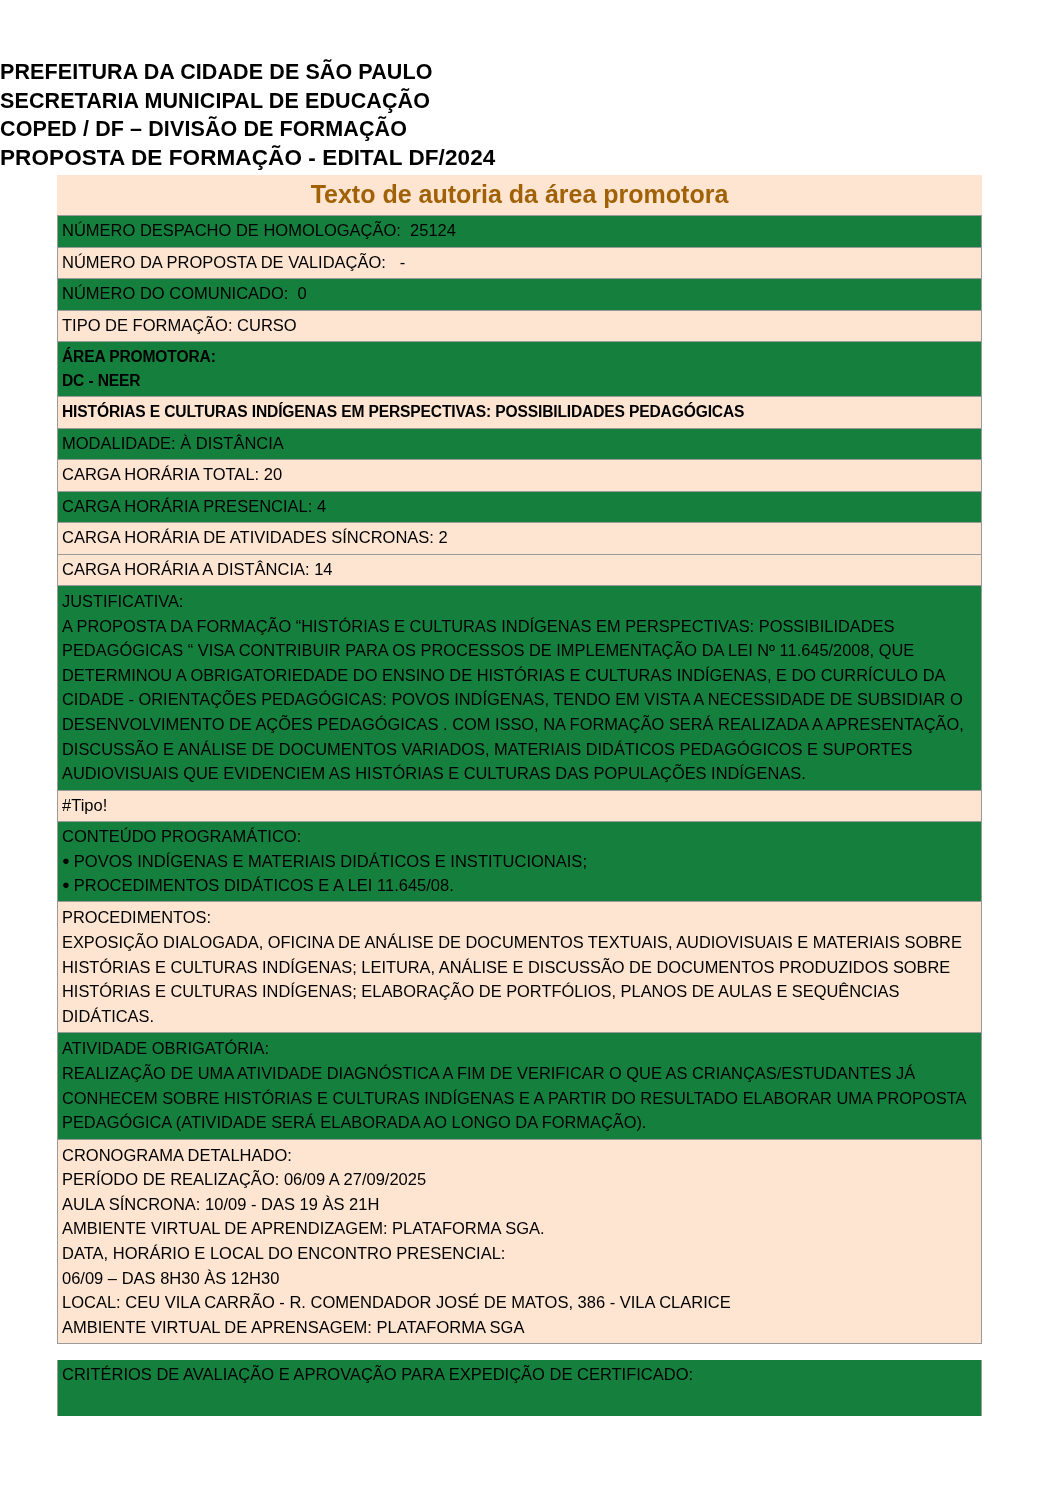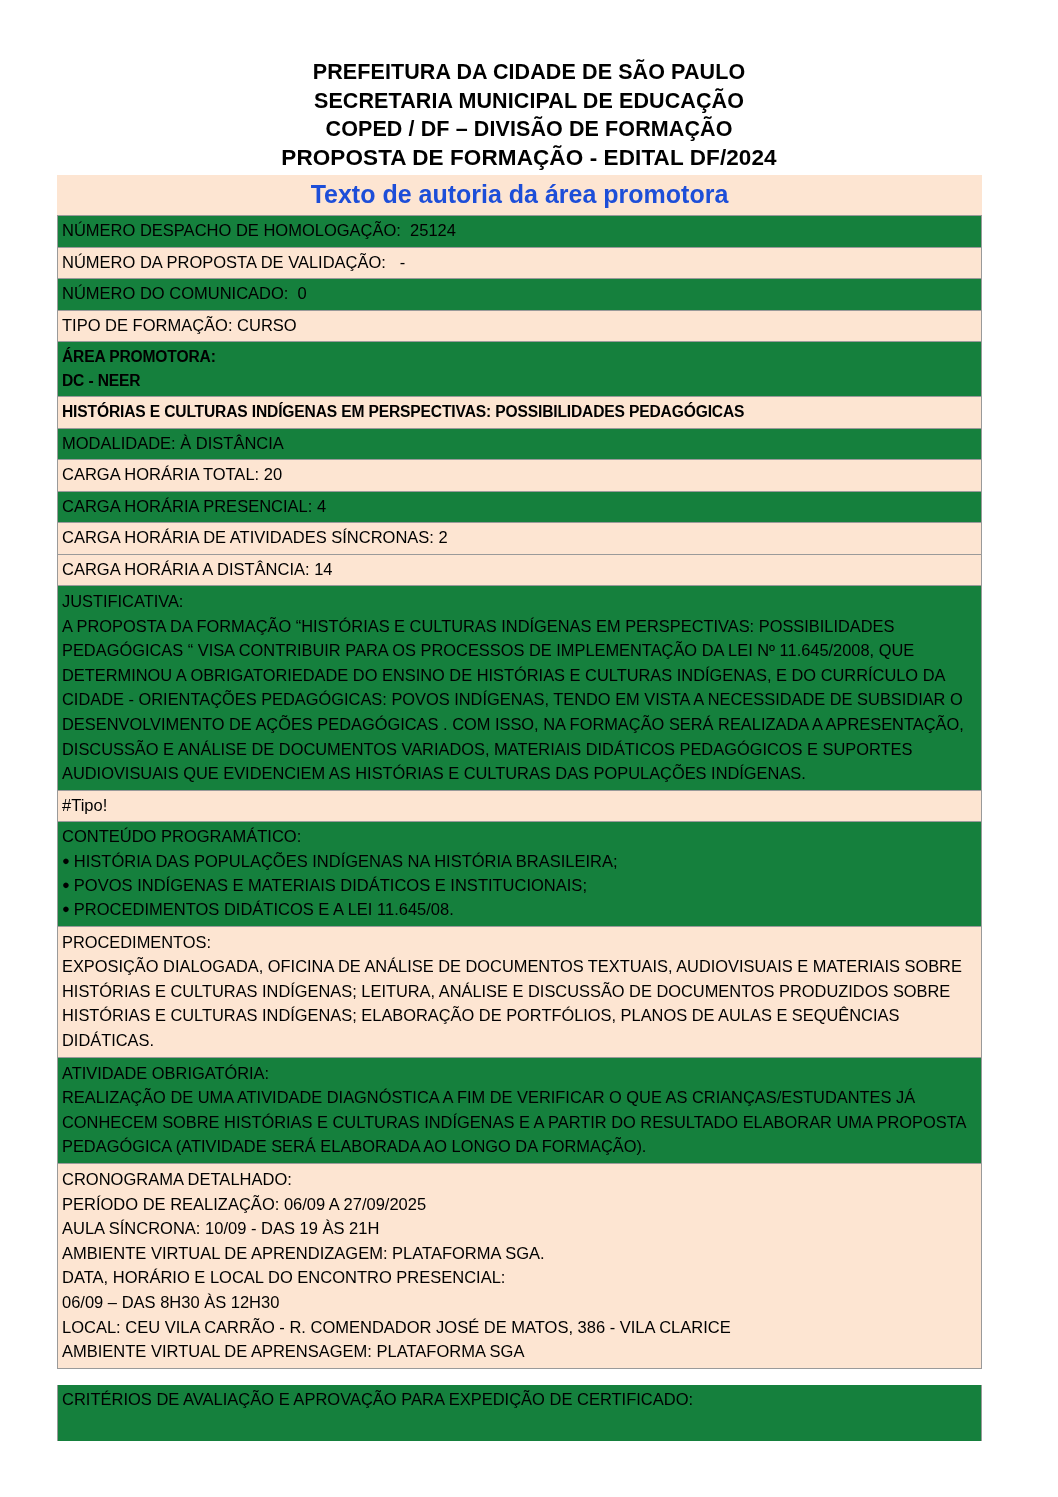--- a/index.html
+++ b/index.html
@@ -18,21 +18,21 @@
     position: relative;
     width: 1058px;
     height: 1497px;
     background: #ffffff;
     box-sizing: border-box;
   }
 
   
   .doc-header {
     padding-top: 58px;
-    text-align: center;
+    text-align: left;
   }
   .doc-header .hline {
     font-size: 21.5px;
     font-weight: bold;
     line-height: 28.5px;
     letter-spacing: 0.1px;
     white-space: nowrap;
   }
   .doc-header .hline.big {
     font-size: 22.5px;
@@ -41,21 +41,21 @@
   
   .title-band {
     margin: 3px 76px 0 57px;
     background: #fde5d2;
     text-align: center;
     padding: 4px 0 6px 0;
   }
   .title-band .title-text {
     font-size: 25px;
     font-weight: bold;
-    color: #1d4ed8;
+    color: #a16207;
     line-height: 30px;
   }
 
   
   .sheet {
     margin: 0 76px 0 57px;
   }
   .row {
     border: 1px solid #9a9a9a;
     border-top: none;
@@ -176,21 +176,20 @@
       <div class="cell">A PROPOSTA DA FORMAÇÃO “HISTÓRIAS E CULTURAS INDÍGENAS EM PERSPECTIVAS: POSSIBILIDADES PEDAGÓGICAS “ VISA CONTRIBUIR PARA OS PROCESSOS DE IMPLEMENTAÇÃO DA LEI Nº 11.645/2008, QUE DETERMINOU A OBRIGATORIEDADE DO ENSINO DE HISTÓRIAS E CULTURAS INDÍGENAS, E DO CURRÍCULO DA CIDADE - ORIENTAÇÕES PEDAGÓGICAS: POVOS INDÍGENAS, TENDO EM VISTA A NECESSIDADE DE SUBSIDIAR O DESENVOLVIMENTO DE AÇÕES PEDAGÓGICAS . COM ISSO, NA FORMAÇÃO SERÁ REALIZADA A APRESENTAÇÃO, DISCUSSÃO E ANÁLISE DE DOCUMENTOS VARIADOS, MATERIAIS DIDÁTICOS PEDAGÓGICOS E SUPORTES AUDIOVISUAIS QUE EVIDENCIEM AS HISTÓRIAS E CULTURAS DAS POPULAÇÕES INDÍGENAS.</div>
     </div>
 
     <div class="row peach">
       <div class="cell">#Tipo!</div>
     </div>
 
     <div class="row">
       <div class="cell">CONTEÚDO PROGRAMÁTICO:</div>
       <ul class="bullets">
-        <li><span class="dot">●</span><span>HISTÓRIA DAS POPULAÇÕES INDÍGENAS NA HISTÓRIA BRASILEIRA;</span></li>
         <li><span class="dot">●</span><span>POVOS INDÍGENAS E MATERIAIS DIDÁTICOS E INSTITUCIONAIS;</span></li>
         <li><span class="dot">●</span><span>PROCEDIMENTOS DIDÁTICOS E A LEI 11.645/08.</span></li>
       </ul>
     </div>
 
     <div class="row peach justify">
       <div class="cell">PROCEDIMENTOS:</div>
       <div class="cell">EXPOSIÇÃO DIALOGADA, OFICINA DE ANÁLISE DE DOCUMENTOS TEXTUAIS, AUDIOVISUAIS E MATERIAIS SOBRE HISTÓRIAS E CULTURAS INDÍGENAS; LEITURA, ANÁLISE E DISCUSSÃO DE DOCUMENTOS PRODUZIDOS SOBRE HISTÓRIAS E CULTURAS INDÍGENAS; ELABORAÇÃO DE PORTFÓLIOS, PLANOS DE AULAS E SEQUÊNCIAS DIDÁTICAS.</div>
     </div>
 

